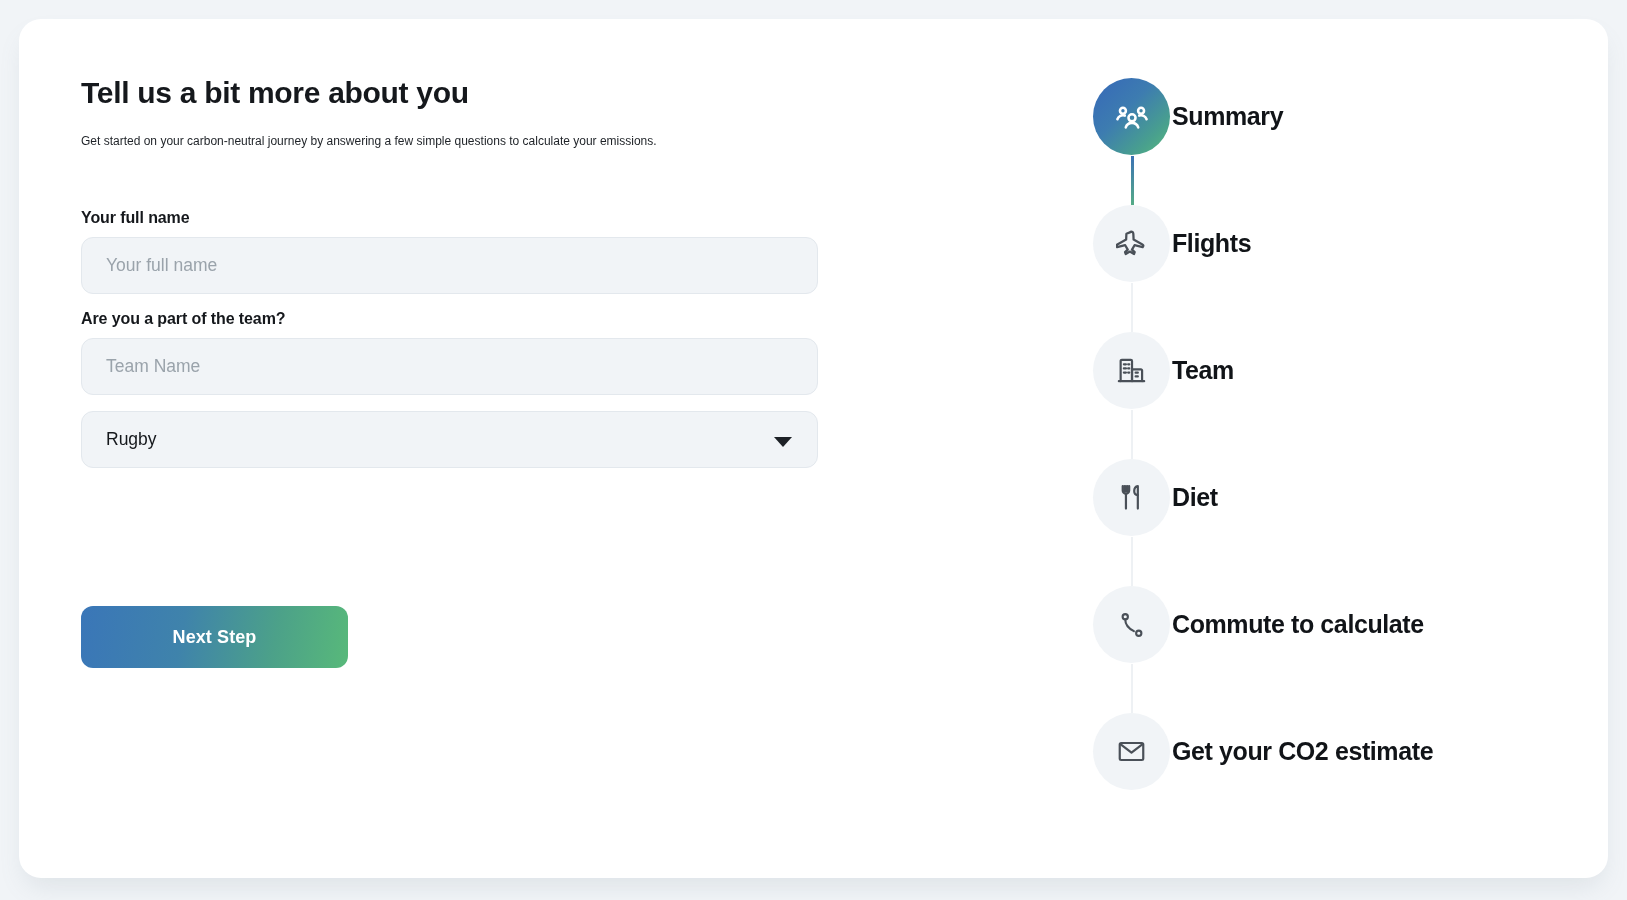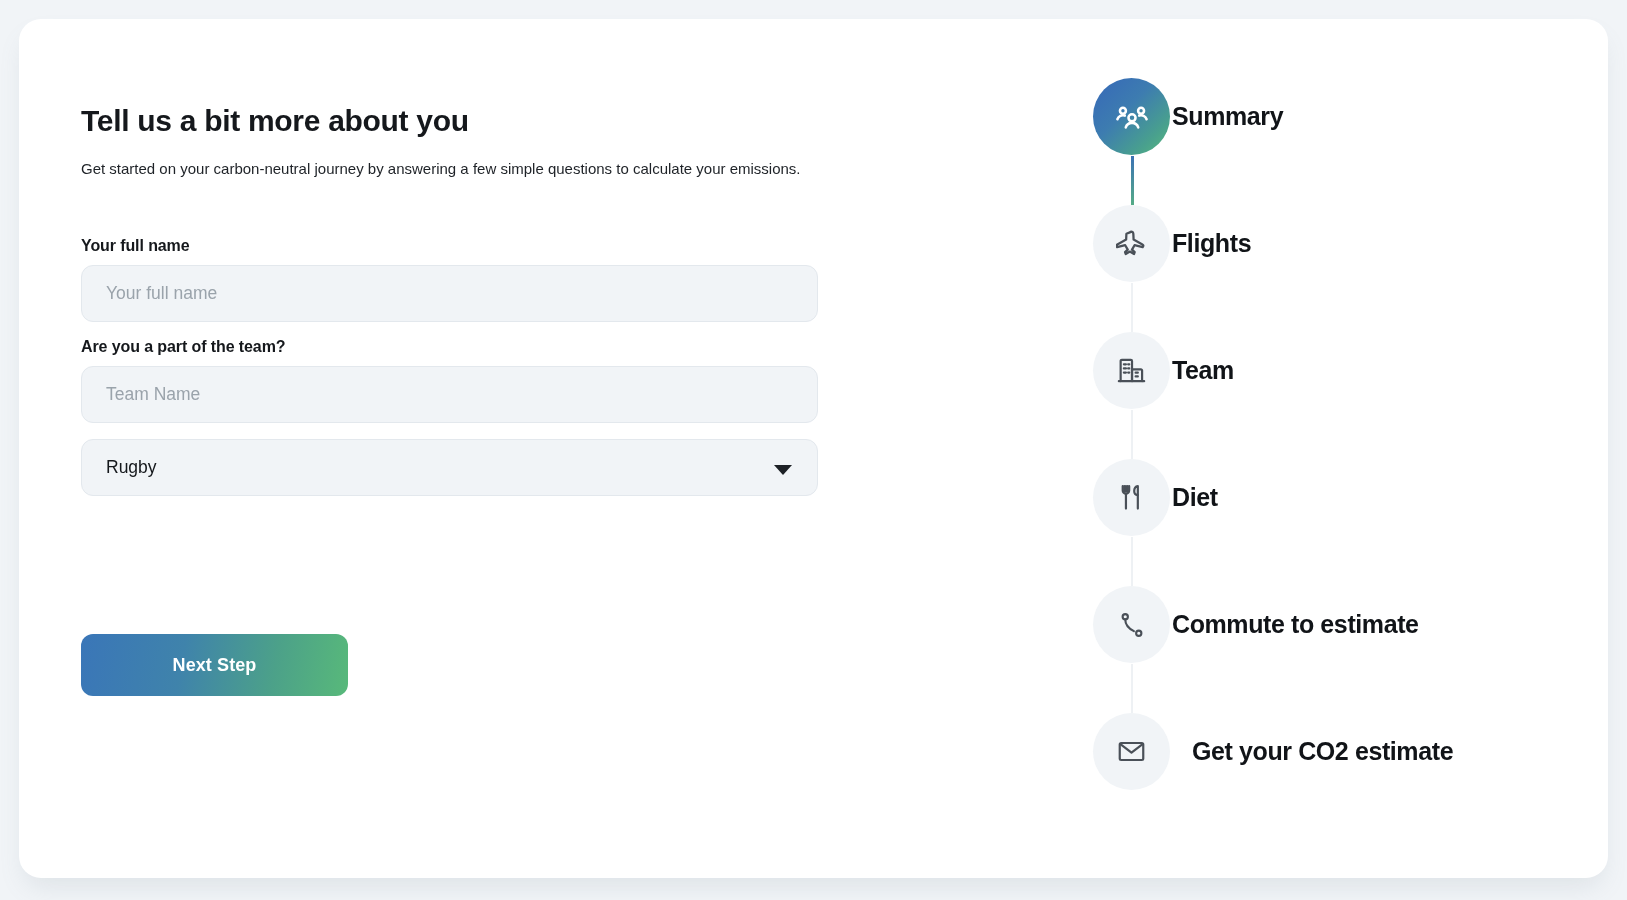--- a/index.html
+++ b/index.html
@@ -18,25 +18,25 @@
     background: #ffffff;
     border-radius: 22px;
     box-shadow: 0 14px 26px -6px rgba(120,135,150,0.16);
   }
 
   
   .form-col { position: absolute; left: 62px; top: 55px; width: 960px; }
 
   .page-title {
     font-size: 30px; font-weight: bold; color: #15181c;
-    letter-spacing: -0.3px; line-height: 38px; margin-top: 28px;
+    letter-spacing: -0.3px; line-height: 38px;
   }
   .page-subtitle {
     margin-top: 14px;
-    font-size: 15px; color: #1e2227; line-height: 30px;
+    font-size: 12px; color: #1e2227; line-height: 30px;
     max-width: 940px; font-weight: normal;
   }
 
   .fields { margin-top: 53px; }
   .field-group { margin-bottom: 16px; }
   .field-label {
     font-size: 16px; font-weight: bold; color: #15181c;
     display: block; margin-bottom: 10px; letter-spacing: -0.1px;
   }
 
@@ -78,21 +78,21 @@
     font-family: "Liberation Sans", sans-serif;
     font-size: 18px; font-weight: bold;
     letter-spacing: 0.1px;
     cursor: pointer;
     text-align: center;
   }
 
   
   .stepper { position: absolute; left: 1074px; top: 59px; width: 480px; }
   .step { position: relative; height: 127px; display: flex; align-items: flex-start; }
-  .step:last-child { height: 80px; gap: 20px; }
+  .step:last-child { height: 80px; }
 
   .step-line {
     position: absolute;
     left: 38px; top: 78px;
     width: 2px; height: 49px;
     background: #eef1f4;
   }
   .step-line.gradient {
     background: linear-gradient(180deg, #3b72b4 0%, #55ab86 100%);
     width: 2.5px;
@@ -235,21 +235,21 @@
           <span>
             <svg width="30" height="30" viewBox="0 0 24 24">
               <g class="step-icon-line">
                 <circle cx="6.6" cy="5.4" r="2.1"></circle>
                 <circle cx="17.4" cy="18.6" r="2.1"></circle>
                 <path d="M6.6 7.5c0 4.6 3 7.3 6.9 9.4"></path>
               </g>
             </svg>
           </span>
         </div>
-        <div class="step-label">Commute to estimate</div>
+        <div class="step-label">Commute to calculate</div>
       </div>
 
       <div class="step">
         <div class="step-circle">
           <span>
             <svg width="31" height="31" viewBox="0 0 24 24">
               <g class="step-icon-line">
                 <rect x="2.9" y="5.4" width="18.2" height="13.2" rx="1.1"></rect>
                 <path d="M3.4 6.3l8.6 6.6 8.6-6.6"></path>
               </g>

